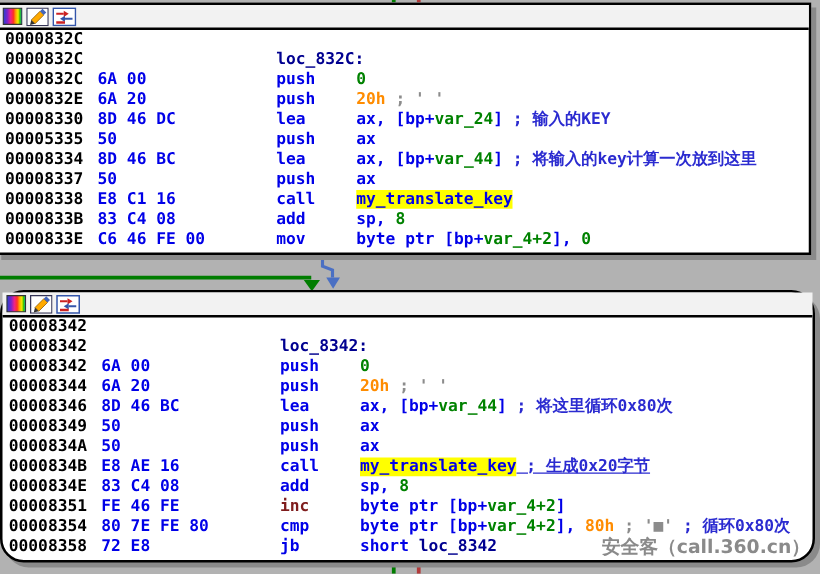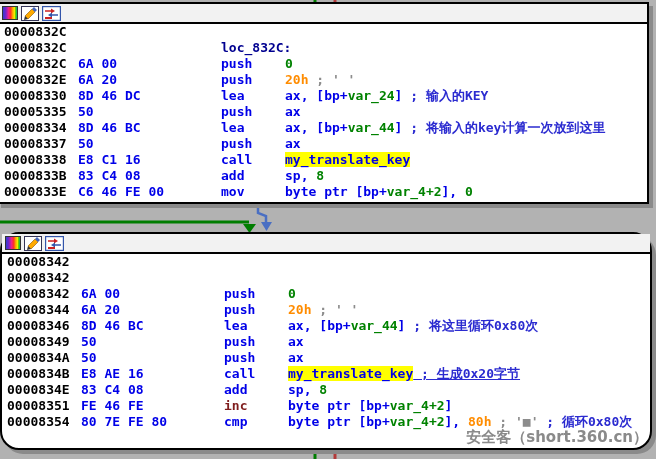--- a/index.html
+++ b/index.html
@@ -113,26 +113,27 @@
       <rect x="0.5" y="0.5" width="18" height="14" fill="#fff" stroke="#3355aa" stroke-width="1.4"></rect>
       <path d="M3,5 h6" stroke="#cc2222" stroke-width="1.5"></path>
       <polygon points="9,2.5 13,5 9,7.5" fill="#cc2222"></polygon>
       <path d="M16,9 h-6" stroke="#3355aa" stroke-width="1.5"></path>
       <polygon points="10,6.5 6,9 10,11.5" fill="#3355aa"></polygon>
       <path d="M3,12 h7" stroke="#cc2222" stroke-width="2"></path>
     </svg>
   </div>
   <div class="code">
       <div class="line"><span class="col-addr">00008342</span></div>
-      <div class="line"><span class="col-addr">00008342</span></div>
+      <div class="line"><span class="col-addr">00008342</span><span class="col-mn" style="color: rgb(0, 0, 144);">loc_8342:</span></div>
       <div class="line"><span class="col-addr">00008342</span><span class="col-bytes">6A 00</span><span class="col-mn" style="color: rgb(0, 0, 232);">push</span><span class="col-ops"><span style="color: rgb(0, 130, 0);">0</span></span></div>
       <div class="line"><span class="col-addr">00008344</span><span class="col-bytes">6A 20</span><span class="col-mn" style="color: rgb(0, 0, 232);">push</span><span class="col-ops"><span style="color: rgb(255, 140, 0);">20h</span><span style="color: rgb(140, 140, 140);"> ; ' '</span></span></div>
       <div class="line"><span class="col-addr">00008346</span><span class="col-bytes">8D 46 BC</span><span class="col-mn" style="color: rgb(0, 0, 232);">lea</span><span class="col-ops"><span style="color: rgb(0, 0, 232);">ax, [bp+</span><span style="color: rgb(0, 130, 0);">var_44</span><span style="color: rgb(0, 0, 232);">]</span><span style="color: rgb(43, 43, 208);"> ; 将这里循环0x80次</span></span></div>
       <div class="line"><span class="col-addr">00008349</span><span class="col-bytes">50</span><span class="col-mn" style="color: rgb(0, 0, 232);">push</span><span class="col-ops"><span style="color: rgb(0, 0, 232);">ax</span></span></div>
       <div class="line"><span class="col-addr">0000834A</span><span class="col-bytes">50</span><span class="col-mn" style="color: rgb(0, 0, 232);">push</span><span class="col-ops"><span style="color: rgb(0, 0, 232);">ax</span></span></div>
       <div class="line"><span class="col-addr">0000834B</span><span class="col-bytes">E8 AE 16</span><span class="col-mn" style="color: rgb(0, 0, 232);">call</span><span class="col-ops"><span class="hl">my_translate_key</span><span style="color: rgb(43, 43, 208); text-decoration: underline;"> ; 生成0x20字节</span></span></div>
       <div class="line"><span class="col-addr">0000834E</span><span class="col-bytes">83 C4 08</span><span class="col-mn" style="color: rgb(0, 0, 232);">add</span><span class="col-ops"><span style="color: rgb(0, 0, 232);">sp, </span><span style="color: rgb(0, 130, 0);">8</span></span></div>
       <div class="line"><span class="col-addr">00008351</span><span class="col-bytes">FE 46 FE</span><span class="col-mn" style="color: #7f1d1d;">inc</span><span class="col-ops"><span style="color: rgb(0, 0, 232);">byte ptr [bp+</span><span style="color: rgb(0, 130, 0);">var_4+2</span><span style="color: rgb(0, 0, 232);">]</span></span></div>
       <div class="line"><span class="col-addr">00008354</span><span class="col-bytes">80 7E FE 80</span><span class="col-mn" style="color: rgb(0, 0, 232);">cmp</span><span class="col-ops"><span style="color: rgb(0, 0, 232);">byte ptr [bp+</span><span style="color: rgb(0, 130, 0);">var_4+2</span><span style="color: rgb(0, 0, 232);">], </span><span style="color: rgb(255, 140, 0);">80h</span><span style="color: rgb(140, 140, 140);"> ; '■'</span><span style="color: rgb(43, 43, 208);"> ; 循环0x80次</span></span></div>
+      <div class="line"><span class="col-addr">00008358</span><span class="col-bytes">72 E8</span><span class="col-mn" style="color: rgb(0, 0, 232);">jb</span><span class="col-ops"><span style="color: rgb(0, 0, 232);">short </span><span style="color: rgb(0, 0, 144);">loc_8342</span></span></div>
     </div>
 </div>
 
-<div class="watermark">安全客（short.360.cn）</div>
+<div class="watermark">安全客（call.360.cn）</div>
 
 </body></html>

